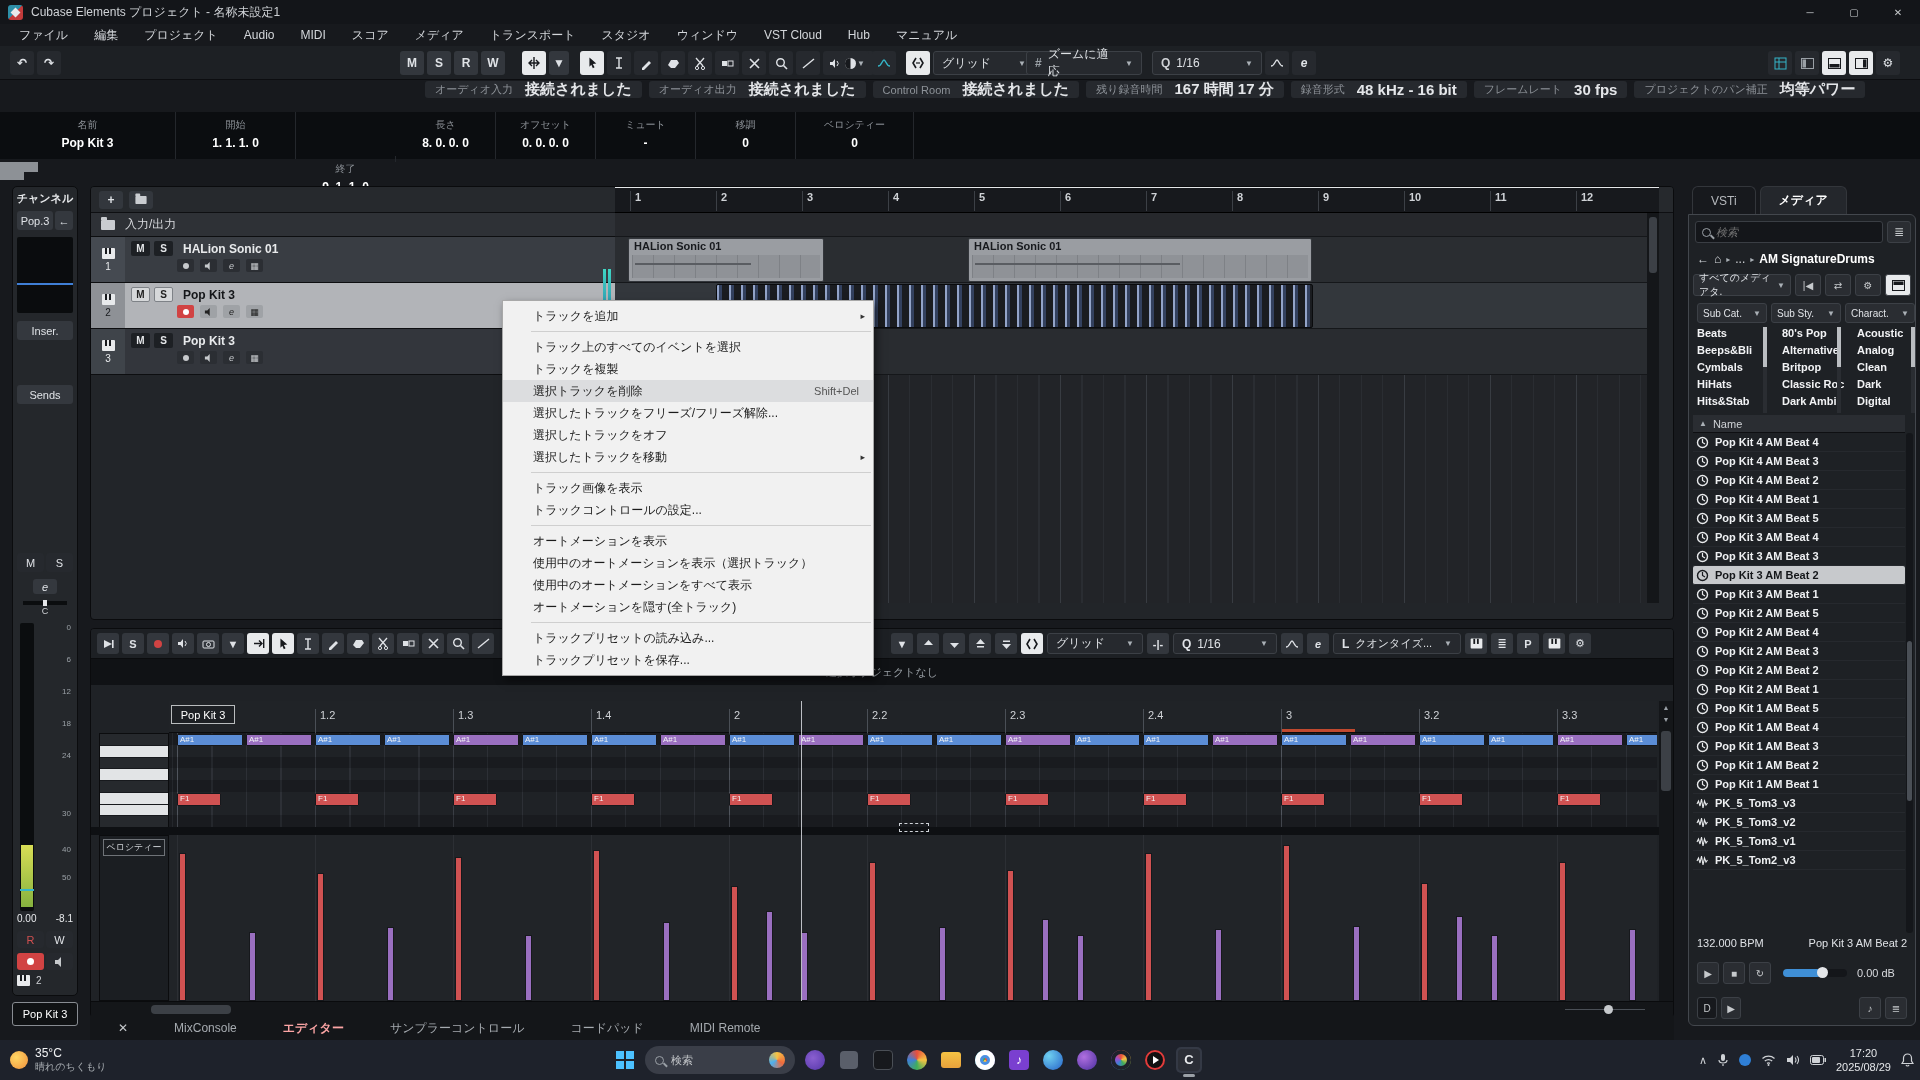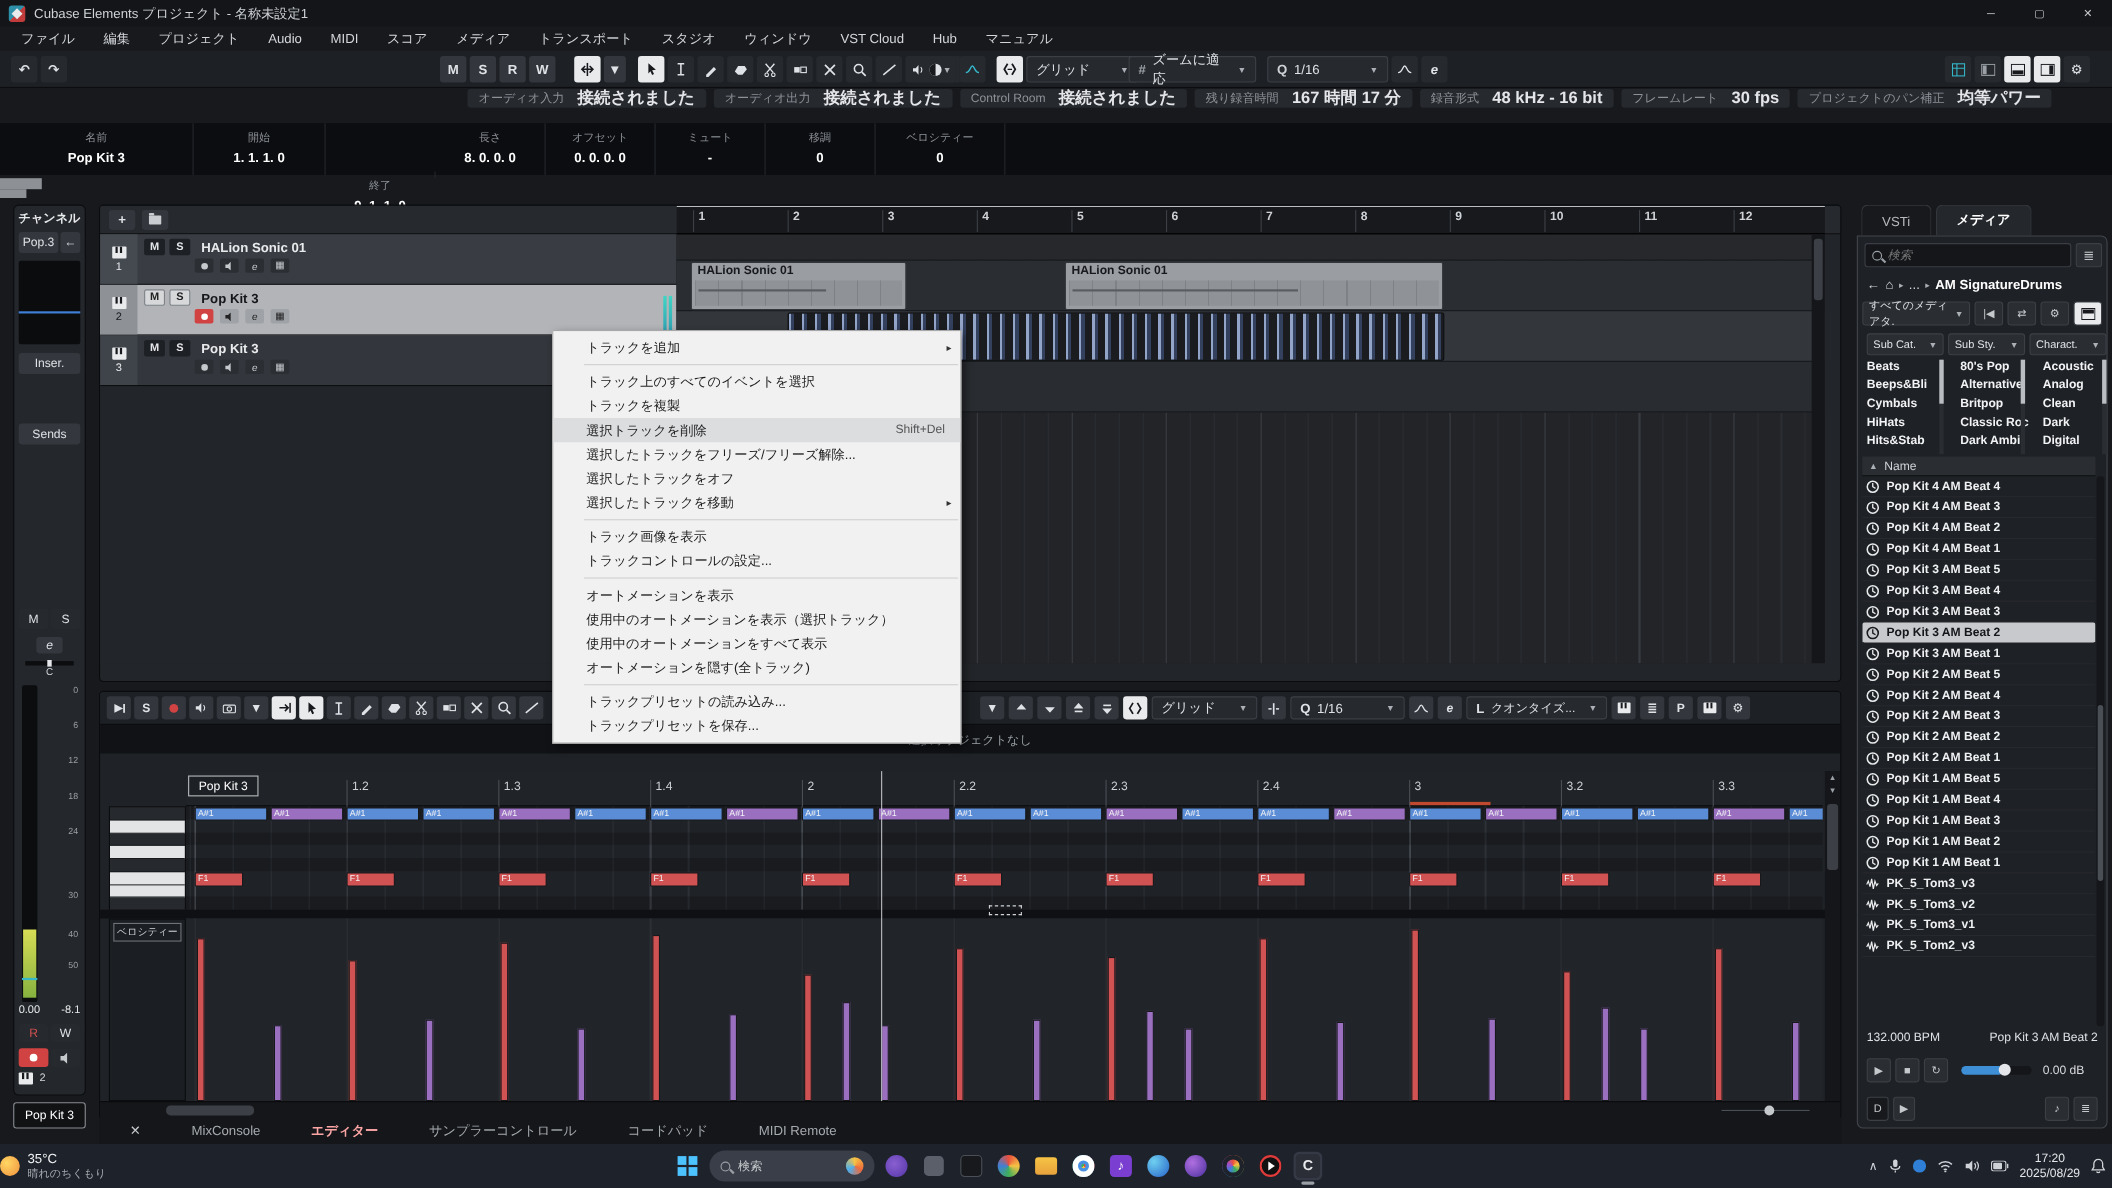--- a/index.html
+++ b/index.html
@@ -175,21 +175,21 @@
 #rp-vscroll{position:absolute;right:2px;top:218px;width:7px;height:500px;background:#14161a;border-radius:3px}
 #rp-vscroll div{position:absolute;left:1px;right:1px;top:208px;height:160px;background:#4a4f56;border-radius:3px}
 #rp-bpmrow{position:absolute;left:8px;top:722px;right:8px;display:flex;justify-content:space-between;font-size:11px;color:#dfe2e6}
 #rp-transport{position:absolute;left:8px;top:746px;right:8px;height:24px;display:flex;align-items:center;gap:4px}
 #rp-vol{position:relative;width:64px;height:8px;background:#14161a;border-radius:4px;margin-left:8px}
 #rp-vol .fill{position:absolute;left:0;top:0;bottom:0;width:38px;background:#3f8fd6;border-radius:4px}
 #rp-vol .knob{position:absolute;left:34px;top:-2px;width:11px;height:11px;border-radius:50%;background:#e4e6e9}
 #rp-bottom{position:absolute;left:8px;top:782px;right:8px;display:flex;align-items:center;gap:4px}
 
 #taskbar{position:absolute;left:0;top:1040px;width:1920px;height:40px;background:#1e222b;display:flex;align-items:center}
-#weather{display:flex;align-items:center;gap:7px;width:200px}
+#weather{display:flex;align-items:center;gap:7px;padding-left:10px;width:200px}
 #weather .sun{width:18px;height:18px;border-radius:50%;background:radial-gradient(circle at 35% 35%,#ffd764,#f0903c)}
 #weather .t1{font-size:12px;color:#f2f3f5}
 #weather .t2{font-size:10px;color:#a6abb0}
 #tb-center{position:absolute;left:612px;display:flex;align-items:center;gap:7px;height:40px}
 #startbtn{width:26px;height:26px;display:flex;align-items:center;justify-content:center}
 #startbtn .w{display:grid;grid-template-columns:8px 8px;grid-gap:2px}
 #startbtn .w div{width:8px;height:8px;background:#4cc2ff}
 #tb-search{width:150px;height:28px;background:#3a3e48;border-radius:14px;display:flex;align-items:center;gap:7px;padding:0 10px;color:#c6c9cc}
 #tb-search .hint{font-size:11px}
 #tb-search .sp{margin-left:auto;width:16px;height:16px;border-radius:50%;background:conic-gradient(#f6c344,#ef6a3c,#4cafef,#f6c344)}
@@ -531,20 +531,24 @@
   <div id="ch-name">Pop Kit 3</div>
 
   <div id="project">
     <div id="proj-header">
       <div class="phbtn">+</div>
       <div class="phbtn">
           <div class="folderico" style="transform:scale(.8)"></div>
         </div>
     </div>
     <div id="tracklist">
+      <div id="folder-row">
+        <div class="folderico"></div>
+        <span>入力/出力</span>
+      </div>
       <div id="trackrows">
           <div class="track dark">
             <div class="lcell">
               <div class="kbico"></div>
               <div>1</div>
             </div>
             <div class="body">
               <div class="l1">
                 <div class="msbtn">M</div>
                 <div class="msbtn">S</div>

